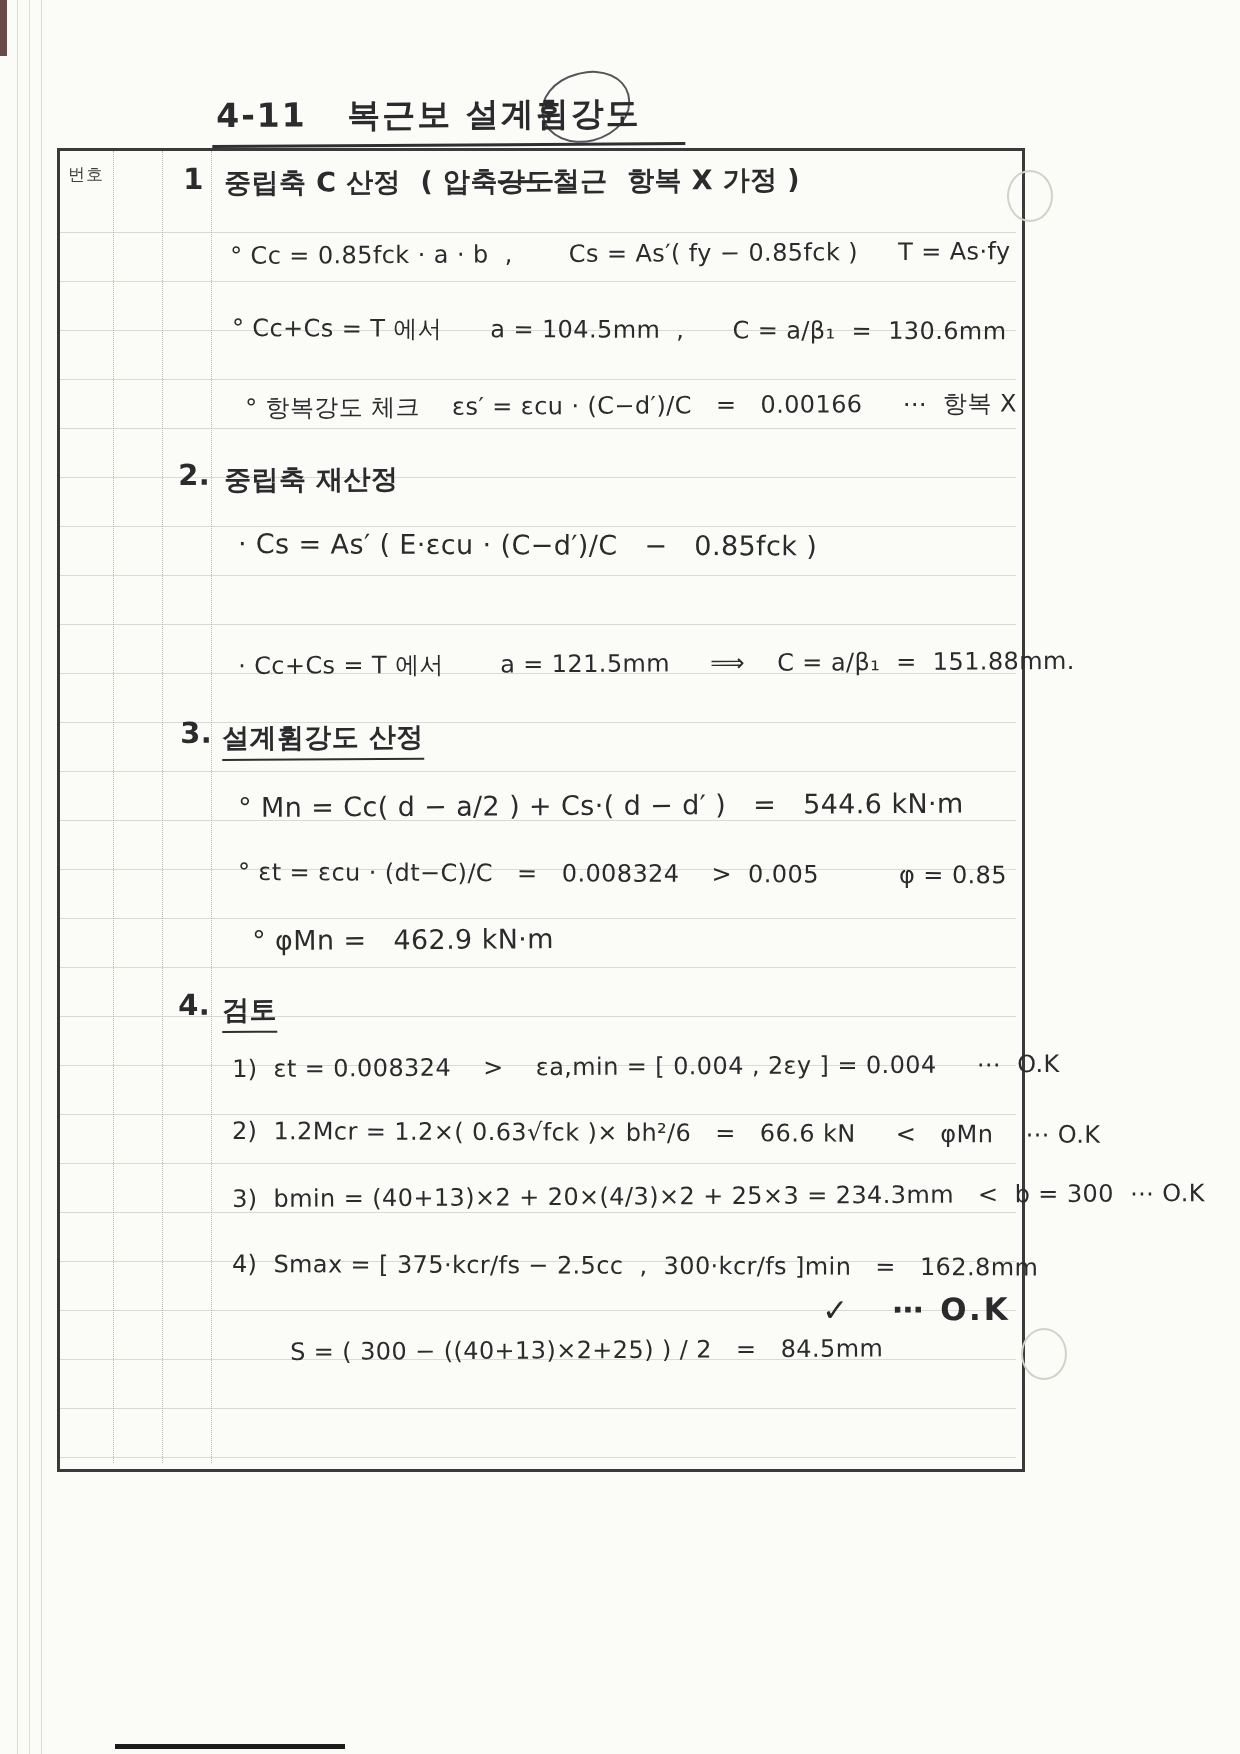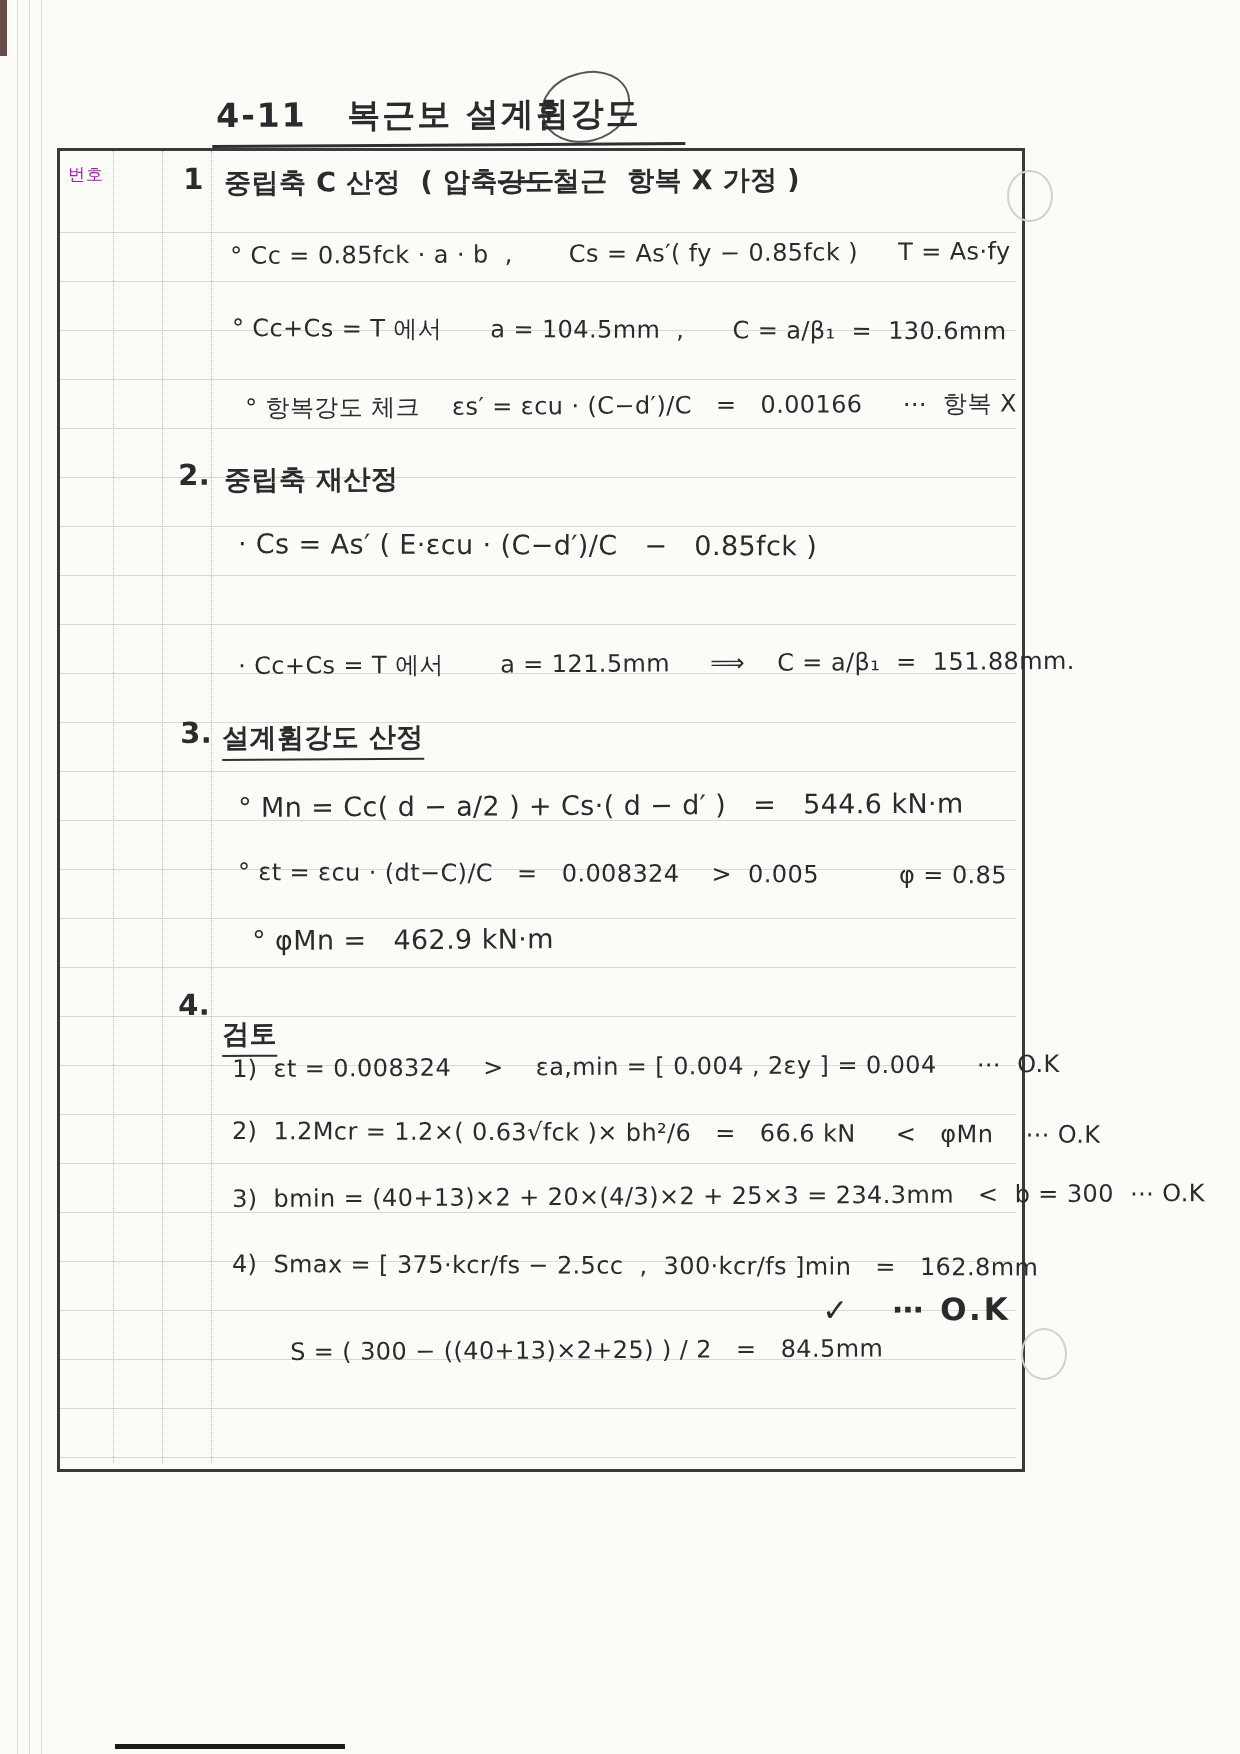--- a/index.html
+++ b/index.html
@@ -36,21 +36,21 @@
   
   .hw{
     white-space:pre;letter-spacing:.4px;color:#2b2b2e;
     transform:rotate(-0.35deg);transform-origin:left top;
   }
   .hw.alt{transform:rotate(0.25deg);}
   .page-title{
     left:212px;top:94px;font-size:33px;font-weight:bold;letter-spacing:2px;
     border-bottom:3px solid #2f2f31;padding:0 44px 6px 4px;
   }
-  .corner-label{left:68px;top:163px;font-size:17px;color:#a21caf;letter-spacing:1px;transform:none;}
+  .corner-label{left:68px;top:163px;font-size:17px;color:#404040;letter-spacing:1px;transform:none;}
   .sec-no{font-size:29px;font-weight:bold;}
   .sec-head{font-size:27px;font-weight:bold;}
   .underlined{border-bottom:2px solid #2f2f31;padding-bottom:3px;}
   .formula{font-size:24px;}
   .big{font-size:27px;}
   .struck{text-decoration:line-through;text-decoration-thickness:3px;margin-top:37px;}
   .ok-mark{font-size:31px;font-weight:bold;letter-spacing:3px;}
 </style>
 </head>
 <body>
@@ -83,19 +83,19 @@
 <div class="abs hw formula big alt" style="left:238px;top:528px">· Cs = As′ ( E·εcu · (C−d′)∕C   −   0.85fck )</div>
 <div class="abs hw formula" style="left:238px;top:650px">· Cc+Cs = T 에서       a = 121.5mm     ⟹    C = a∕β₁  =  151.88mm.</div>
 
 <div class="abs hw sec-no" style="left:180px;top:716px">3.</div>
 <div class="abs hw sec-head underlined" style="left:222px;top:720px">설계휨강도 산정</div>
 <div class="abs hw formula big" style="left:238px;top:792px">° Mn = Cc( d − a∕2 ) + Cs·( d − d′ )   =   544.6 kN·m</div>
 <div class="abs hw formula alt" style="left:238px;top:858px">° εt = εcu · (dt−C)∕C   =   0.008324    &gt;  0.005          φ = 0.85</div>
 <div class="abs hw formula big" style="left:252px;top:925px">° φMn =   462.9 kN·m</div>
 
 <div class="abs hw sec-no" style="left:178px;top:988px">4.</div>
-<div class="abs hw sec-head underlined" style="left:222px;top:1016px">검토</div>
+<div class="abs hw sec-head underlined" style="left:222px;top:992px">검토</div>
 <div class="abs hw formula" style="left:232px;top:1055px">1)  εt = 0.008324    &gt;    εa,min = [ 0.004 , 2εy ] = 0.004     ⋯  O.K</div>
 <div class="abs hw formula alt" style="left:232px;top:1117px">2)  1.2Mcr = 1.2×( 0.63√fck )× bh²∕6   =   66.6 kN     &lt;   φMn    ⋯ O.K</div>
 <div class="abs hw formula" style="left:232px;top:1185px">3)  bmin = (40+13)×2 + 20×(4∕3)×2 + 25×3 = 234.3mm   &lt;  b = 300  ⋯ O.K</div>
 <div class="abs hw formula alt" style="left:232px;top:1250px">4)  Smax = [ 375·kcr∕fs − 2.5cc  ,  300·kcr∕fs ]min   =   162.8mm</div>
 <div class="abs hw ok-mark" style="left:822px;top:1292px">✓   ⋯ O.K</div>
 <div class="abs hw formula" style="left:290px;top:1338px">S = ( 300 − ((40+13)×2+25) ) ∕ 2   =   84.5mm</div>
 
 </body></html>

